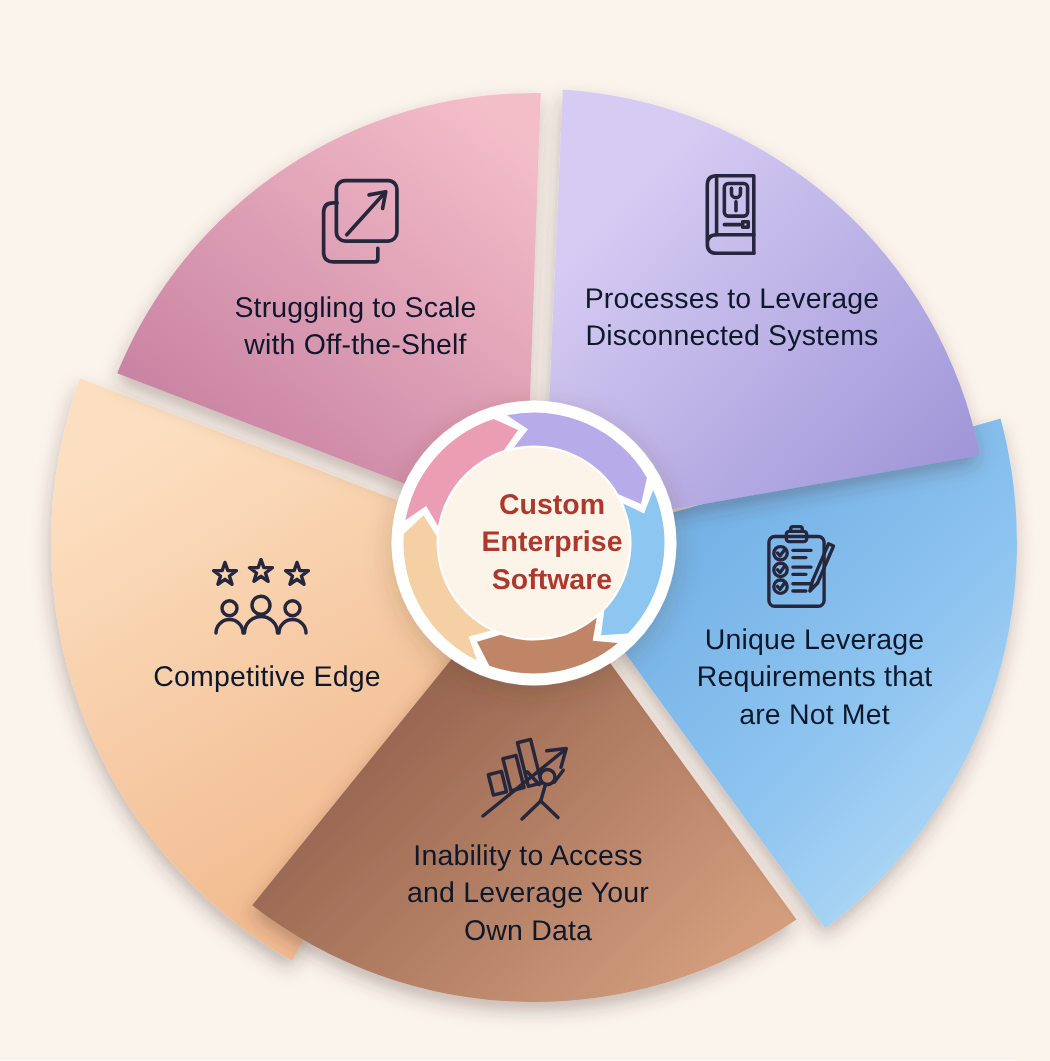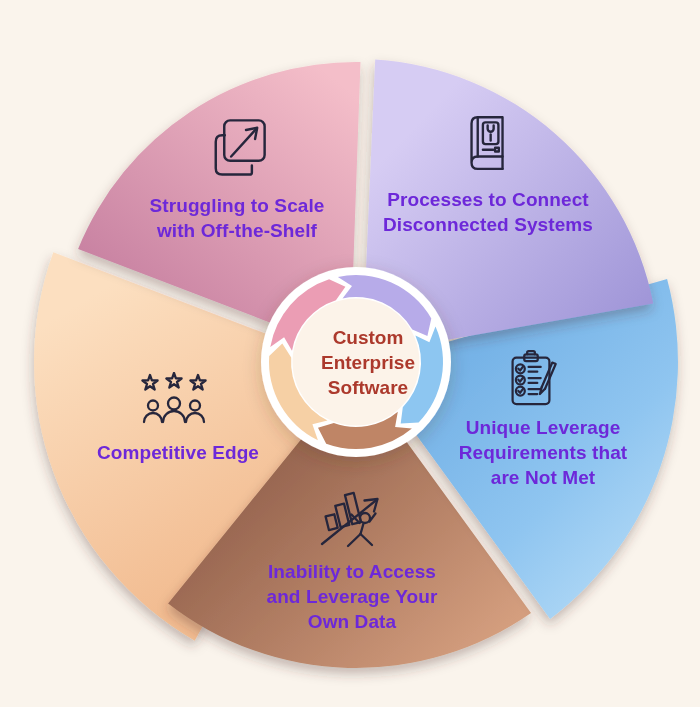--- a/index.html
+++ b/index.html
@@ -9,23 +9,23 @@
     background:#faf4ec;
     overflow:hidden;
     font-family:"Liberation Sans","DejaVu Sans",sans-serif;
   }
   #wheel-svg{position:absolute;left:0;top:0;}
   .seg-label{
     position:absolute;
     transform:translate(-50%,-50%);
     text-align:center;
     font-size:19px;
-    font-weight:700;
+    font-weight:400;
     line-height:25px;
-    color:#6d28d9;
+    color:#0f172a;
     white-space:nowrap;
     letter-spacing:.1px;
   }
   .center-label{
     position:absolute;
     transform:translate(-50%,-50%);
     text-align:center;
     font-size:19px;
     font-weight:700;
     line-height:25px;
@@ -98,21 +98,21 @@
         <path d="M 317.9 440.2 A 87 87 0 0 1 269.2 355.9 L 282.3 343.6 L 291.2 357.5 A 65 65 0 0 0 327.5 420.4 L 312.4 424.3 Z" fill="#f6d0a5"></path>
       </g>
   </svg>
 
   <div class="seg-label" style="left:237px;top:218px">
     <div>Struggling to Scale</div>
     <div>with Off-the-Shelf</div>
   </div>
 
   <div class="seg-label" style="left:488px;top:212px">
-    <div>Processes to Connect</div>
+    <div>Processes to Leverage</div>
     <div>Disconnected Systems</div>
   </div>
 
   <div class="seg-label" style="left:543px;top:452px">
     <div>Unique Leverage</div>
     <div>Requirements that</div>
     <div>are Not Met</div>
   </div>
 
   <div class="seg-label" style="left:352px;top:596px">

